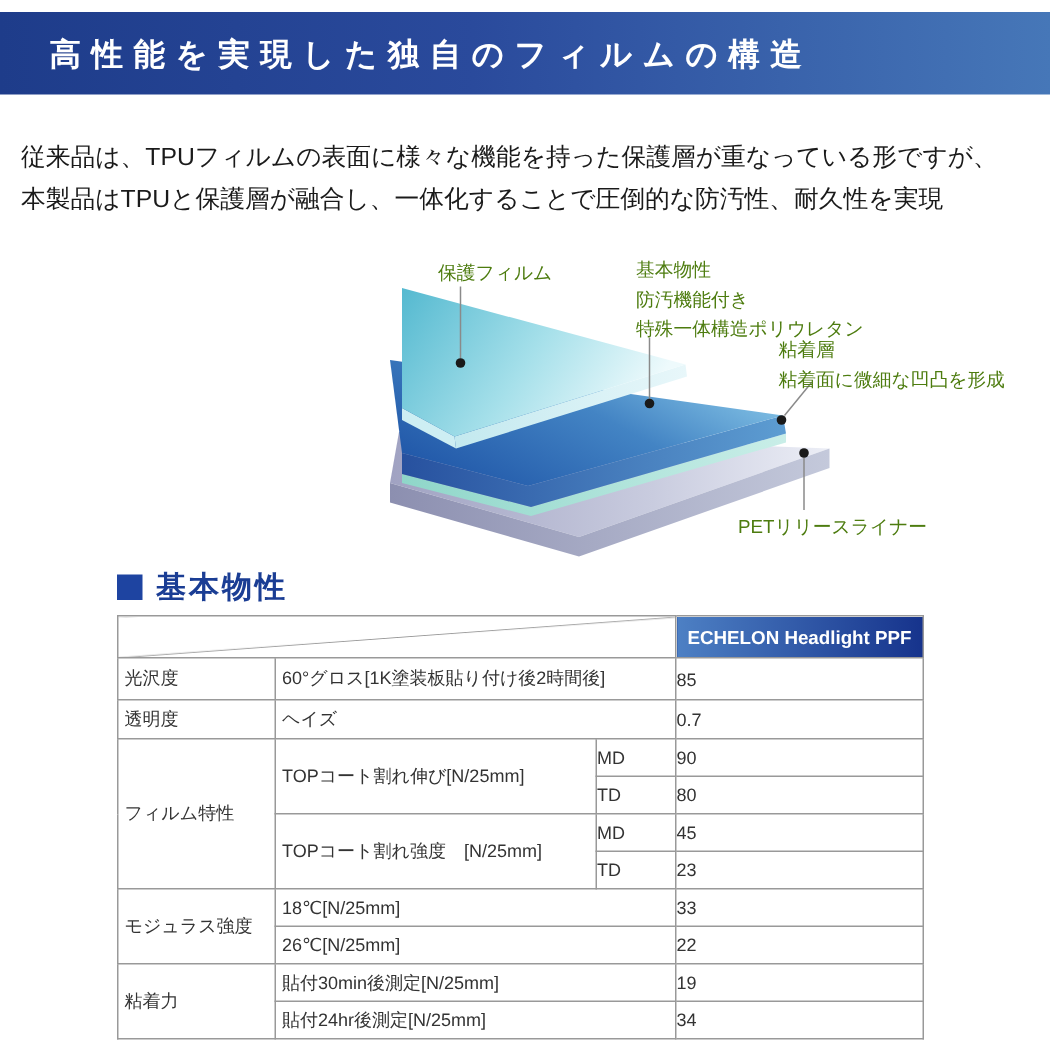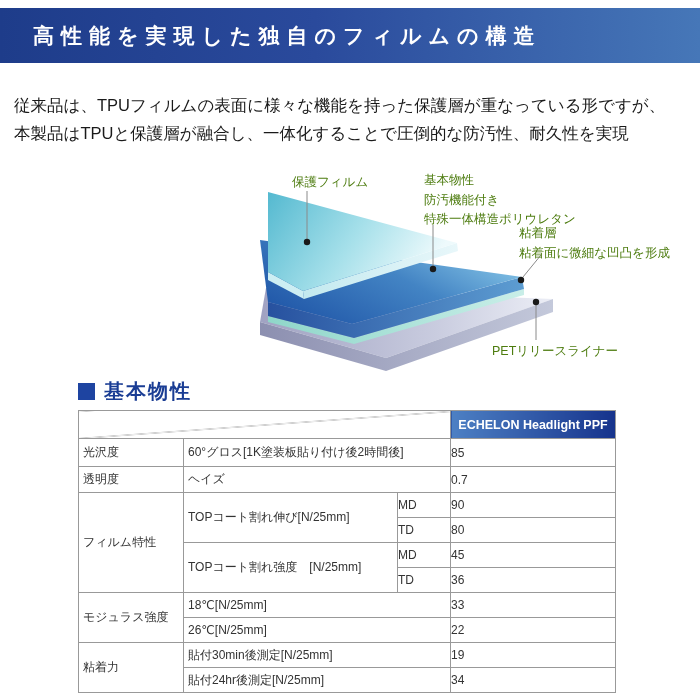--- a/index.html
+++ b/index.html
@@ -170,21 +170,21 @@
         <td class="ctr">TD</td>
         <td class="ctr">80</td>
       </tr>
       <tr style="height:25px">
         <td class="lbl" rowspan="2">TOPコート割れ強度　[N/25mm]</td>
         <td class="ctr">MD</td>
         <td class="ctr">45</td>
       </tr>
       <tr style="height:25px">
         <td class="ctr">TD</td>
-        <td class="ctr">36</td>
+        <td class="ctr">23</td>
       </tr>
       <tr style="height:25px">
         <td class="lbl" rowspan="2">モジュラス強度</td>
         <td class="lbl" colspan="2">18℃[N/25mm]</td>
         <td class="ctr">33</td>
       </tr>
       <tr style="height:25px">
         <td class="lbl" colspan="2">26℃[N/25mm]</td>
         <td class="ctr">22</td>
       </tr>

